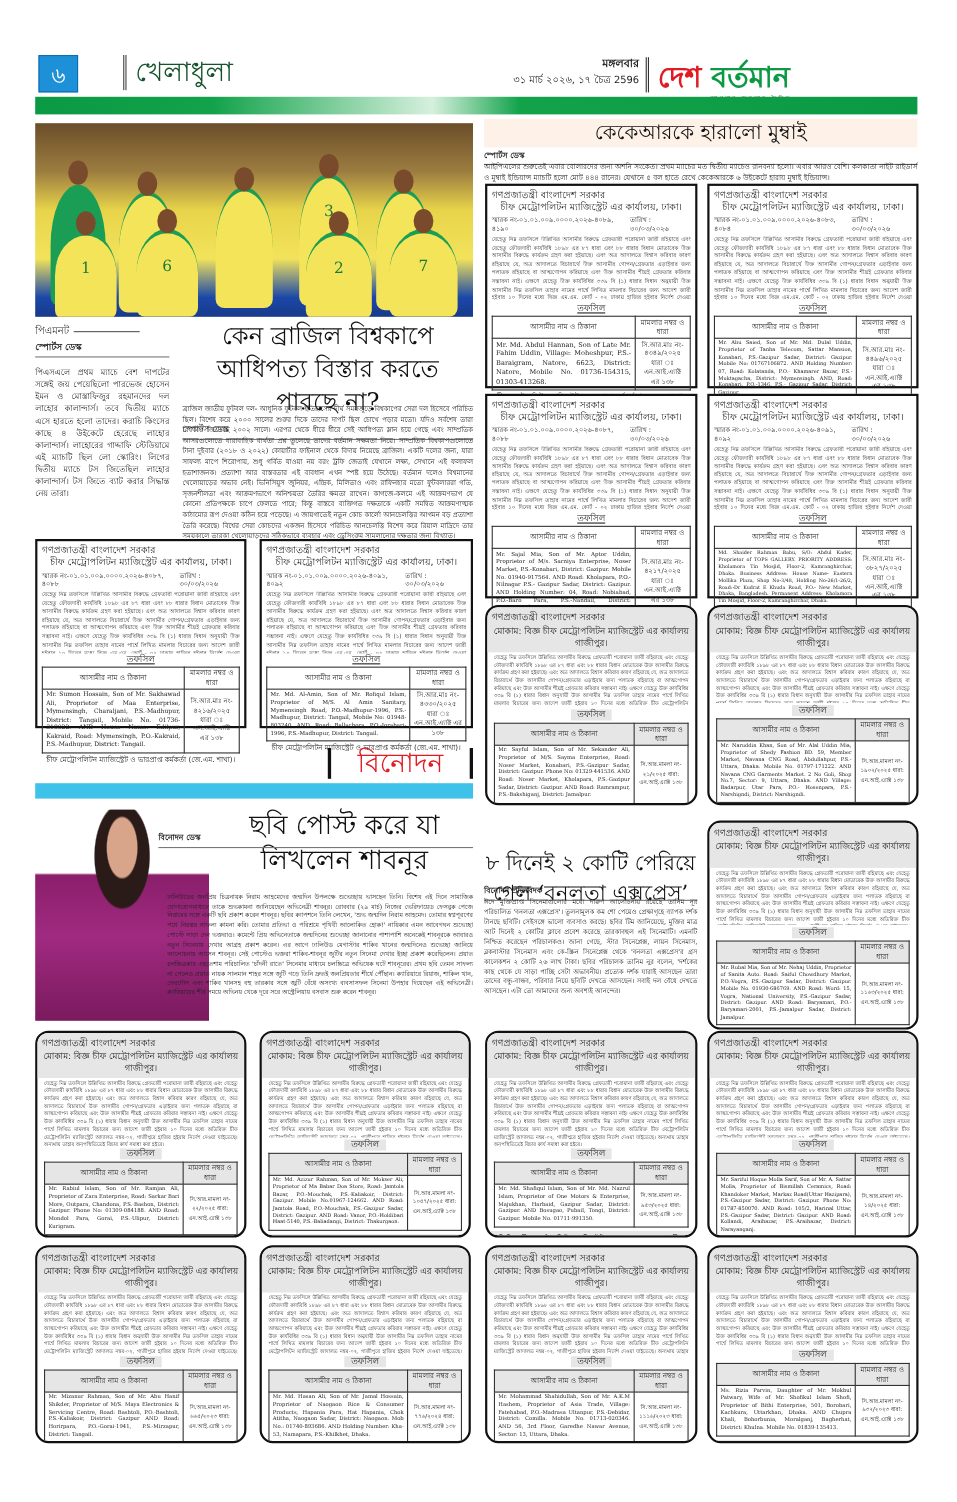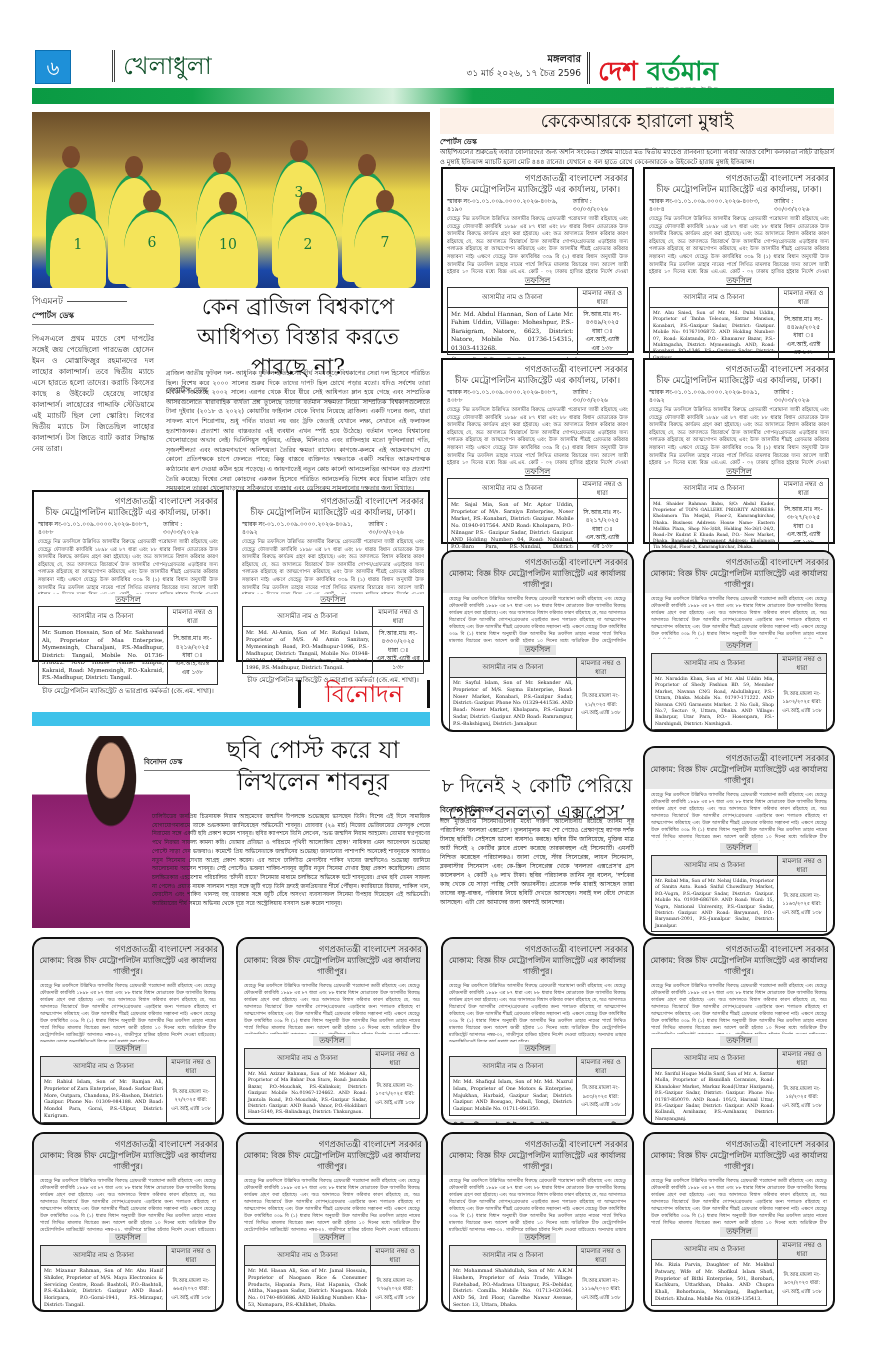--- a/index.html
+++ b/index.html
@@ -15,21 +15,21 @@
 .player{position:absolute;border-radius:50% 50% 8px 8px;background:#f4e45a;border-top:4px solid #1a9e55}
 .player .head{position:absolute;left:50%;top:-22px;width:18px;height:22px;margin-left:-9px;border-radius:50%;background:#7a4a2c}
 .player .num{position:absolute;left:0;right:0;top:22px;text-align:center;color:#1a7a3a;font-size:14px;font-family:"DejaVu Serif",serif}
 .kicker{font-size:9px;color:#333}
 .kicker-line{border-bottom:1px solid #555;display:inline-block;width:60px;margin-left:4px;vertical-align:middle}
 .hl{font-family:"DejaVu Serif",serif;color:#111;text-align:center}
 .byline{font-size:8px;font-weight:bold;border-bottom:1px solid #777;padding-bottom:2px}
 .body{font-size:7.4px;line-height:11px;text-align:justify;color:#222}
 .notice{position:absolute;border:2px solid #111;background:#fff;padding:3px 4px;font-size:6px;line-height:8px}
 .notice.round{border-radius:12px;padding:0;overflow:hidden}
-.n-gov{text-align:right;font-size:8.5px;line-height:12px;color:#222}
+.n-gov{text-align:left;font-size:8.5px;line-height:12px;color:#222}
 .n-off{text-align:center;font-size:10px;line-height:14px;color:#222}
 .n-meta{display:flex;justify-content:space-between;font-size:6px;margin:2px 0}
 .n-body{font-size:5.8px;line-height:8.6px;text-align:justify;color:#333}
 .n-tab{text-align:center;font-size:8px;text-decoration:underline;margin:2px 0}
 .round .n-head{background:#e6e6e6;padding:4px 4px 3px;text-align:center}
 .round .n-body{padding:2px 6px}
 .round .n-tab{text-decoration:none;display:inline-block;background:#e6e6e6;padding:1px 6px;margin:2px auto}
 .round .tabwrap{text-align:center}
 table.nt{width:100%;border-collapse:collapse;font-size:6px;line-height:8.5px}
 table.nt th{border:1px solid #333;font-weight:normal;font-size:6.5px;padding:1px;background:#fff}
@@ -83,24 +83,20 @@
       <div class="head"></div>
     </div>
   <div class="player" style="left:18px;top:98px;width:56px;height:80px">
       <div class="head"></div>
       <div class="num">1</div>
     </div>
   <div class="player" style="left:92px;top:96px;width:56px;height:80px">
       <div class="head"></div>
       <div class="num">6</div>
     </div>
-  <div class="player" style="left:166px;top:98px;width:60px;height:80px">
-      <div class="head"></div>
-      <div class="num">10</div>
-    </div>
   <div class="player" style="left:246px;top:98px;width:60px;height:80px">
       <div class="head"></div>
       <div class="num">2</div>
     </div>
   <div class="player" style="left:322px;top:96px;width:62px;height:80px">
       <div class="head"></div>
       <div class="num">7</div>
     </div>
 </div>
 

